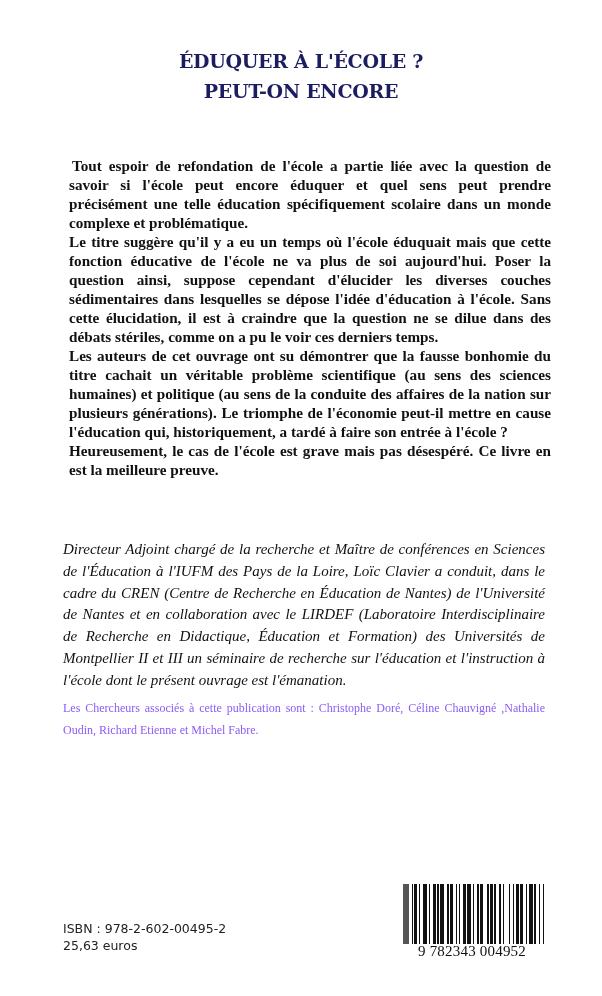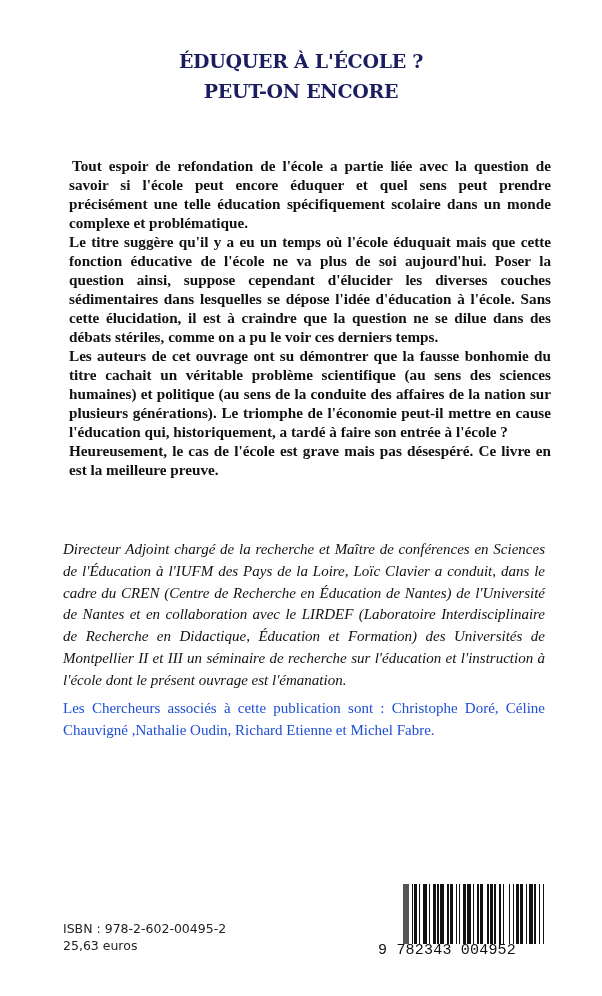--- a/index.html
+++ b/index.html
@@ -19,42 +19,42 @@
   .body-text p { margin: 0; }
   .body-text p:first-child { text-indent: 3px; }
   .bio {
     position: absolute; left: 63px; top: 511px; width: 482px;
     font-family: "Liberation Serif", serif; font-style: italic; font-size: 15px;
     line-height: 21.8px; text-align: justify; color: #111; margin-top: 28px;
   }
   .bio p { margin: 0; }
   .associates {
     position: absolute; left: 63px; top: 698px; width: 482px;
-    font-family: "Liberation Serif", serif; font-size: 15px; line-height: 21.5px;
-    text-align: justify; color: #1d4ed8;
+    font-family: "Liberation Serif", serif; font-size: 12px; line-height: 21.5px;
+    text-align: justify; color: #8b5cf6;
   }
   .associates p { margin: 0; }
   .credit {
     position: absolute; left: 63px; top: 893px;
     font-family: "Liberation Serif", serif; font-size: 10px; line-height: 12px; color: #111;
     white-space: nowrap;
   }
   .isbn {
     position: absolute; left: 63px; top: 920px;
     font-family: "DejaVu Sans", sans-serif; font-size: 12.5px; line-height: 17px; color: #222;
   }
   .isbn div { white-space: nowrap; }
   .barcode {
     position: absolute; left: 403px; top: 884px; width: 143px; height: 60px;
     display: flex; align-items: stretch;
   }
   .barcode span { display: block; height: 100%; }
   .barcode-digits {
-    position: absolute; left: 378px; top: 942px; width: 160px;
-    font-family: Liberation Mono, monospace; font-size: 15px; line-height: 18px;
+    position: absolute; left: 418px; top: 942px; width: 160px;
+    font-family: Liberation Serif, serif; font-size: 15px; line-height: 18px;
     color: #111; letter-spacing: 0.2px; white-space: nowrap;
   }
 </style>
 </head>
 <body>
 
 <div class="page">
 
   <div class="title">
     <div>ÉDUQUER À L'ÉCOLE ?</div>

